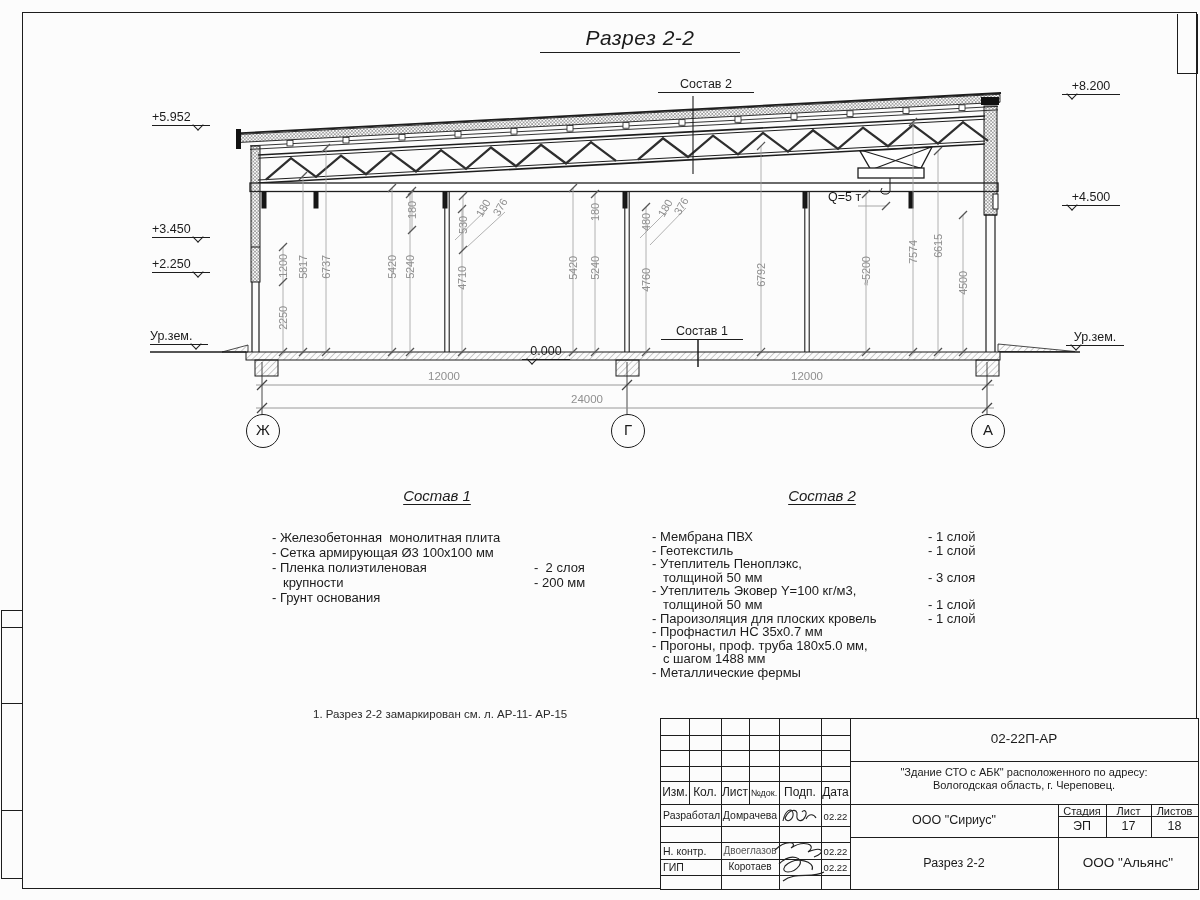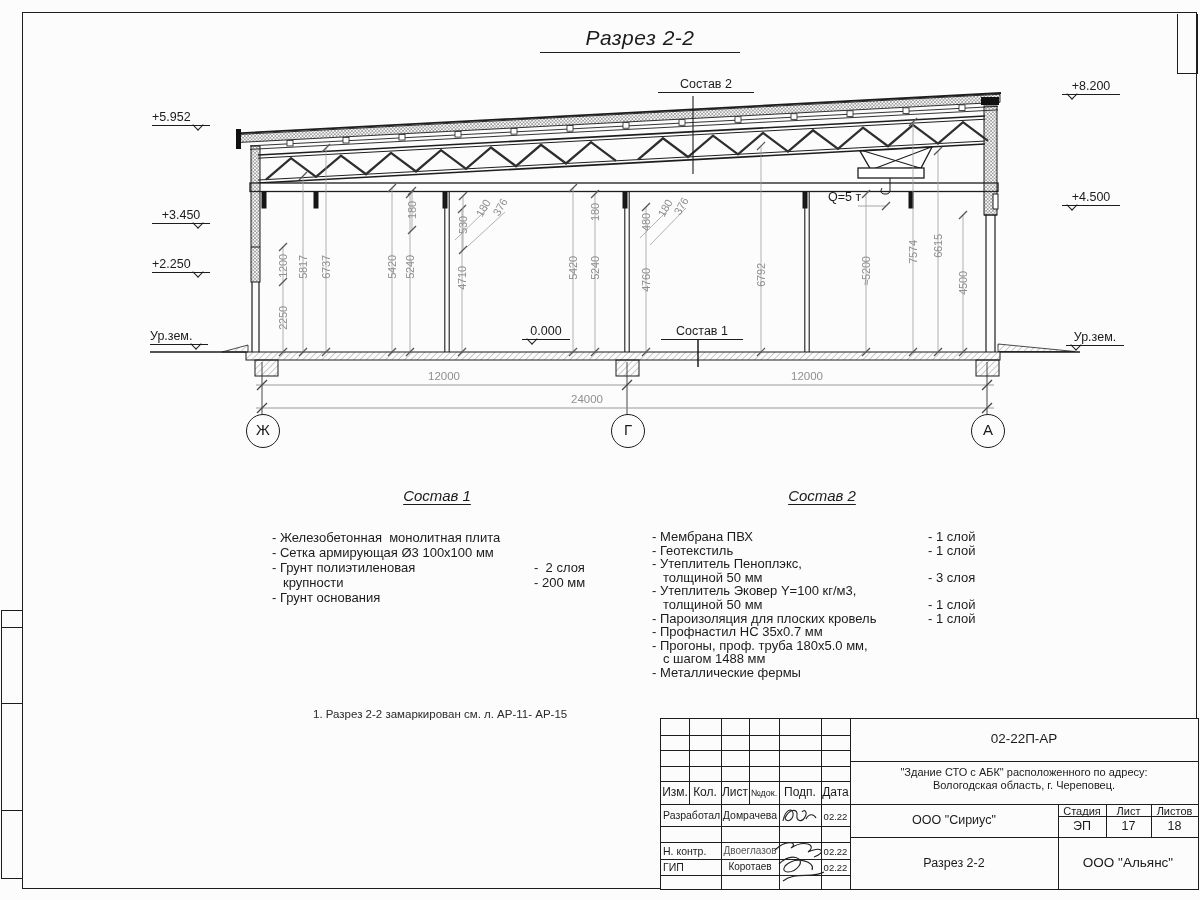--- a/index.html
+++ b/index.html
@@ -229,24 +229,24 @@
   <div class="rep">
 
   <div class="sdim" style="left: 414px; top: 370px;"><span>12000</span></div>
       <div class="sdim" style="left: 777px; top: 370px;"><span>12000</span></div>
       <div class="sdim" style="left: 557px; top: 393px;"><span>24000</span></div>
     </div>
 
   <div class="rep">
 
   <div class="elev ar" style="left: 152px; top: 110px;"><span>+5.952</span></div>
-      <div class="elev ar" style="left: 152px; top: 208px; text-align: center;"><span>+3.450</span></div>
+      <div class="elev ar" style="left: 152px; top: 222px;"><span>+3.450</span></div>
       <div class="elev ar" style="left: 152px; top: 257px;"><span>+2.250</span></div>
       <div class="elev ar" style="left: 150px; top: 329px;"><span>Ур.зем.</span></div>
-      <div class="elev al" style="left: 522px; top: 324px; width: 48px;"><span>0.000</span></div>
+      <div class="elev al" style="left: 522px; top: 344px; width: 48px;"><span>0.000</span></div>
       <div class="elev al" style="left: 1062px; top: 79px;"><span>+8.200</span></div>
       <div class="elev al" style="left: 1062px; top: 190px;"><span>+4.500</span></div>
       <div class="elev al" style="left: 1066px; top: 330px;"><span>Ур.зем.</span></div>
     </div>
 
   <div class="rep">
 
   <div class="callout" style="left: 658px; top: 77px; width: 96px;"><span>Состав 2</span></div>
       <div class="callout" style="left: 661px; top: 324px; width: 82px;"><span>Состав 1</span></div>
       <div class="callout nol" style="left: 828px; top: 190px; width: 52px;"><span>Q=5 т</span></div>
@@ -265,21 +265,21 @@
 
     <div class="srow">
         <span class="t">- Железобетонная  монолитная плита</span>
           <span class="a"></span>
       </div>
         <div class="srow">
         <span class="t">- Сетка армирующая Ø3 100x100 мм</span>
           <span class="a"></span>
       </div>
         <div class="srow">
-        <span class="t">- Грунт полиэтиленовая</span>
+        <span class="t">- Пленка полиэтиленовая</span>
           <span class="a">-  2 слоя</span>
       </div>
         <div class="srow ind">
         <span class="t">крупности</span>
           <span class="a">- 200 мм</span>
       </div>
         <div class="srow">
         <span class="t">- Грунт основания</span>
           <span class="a"></span>
       </div>

